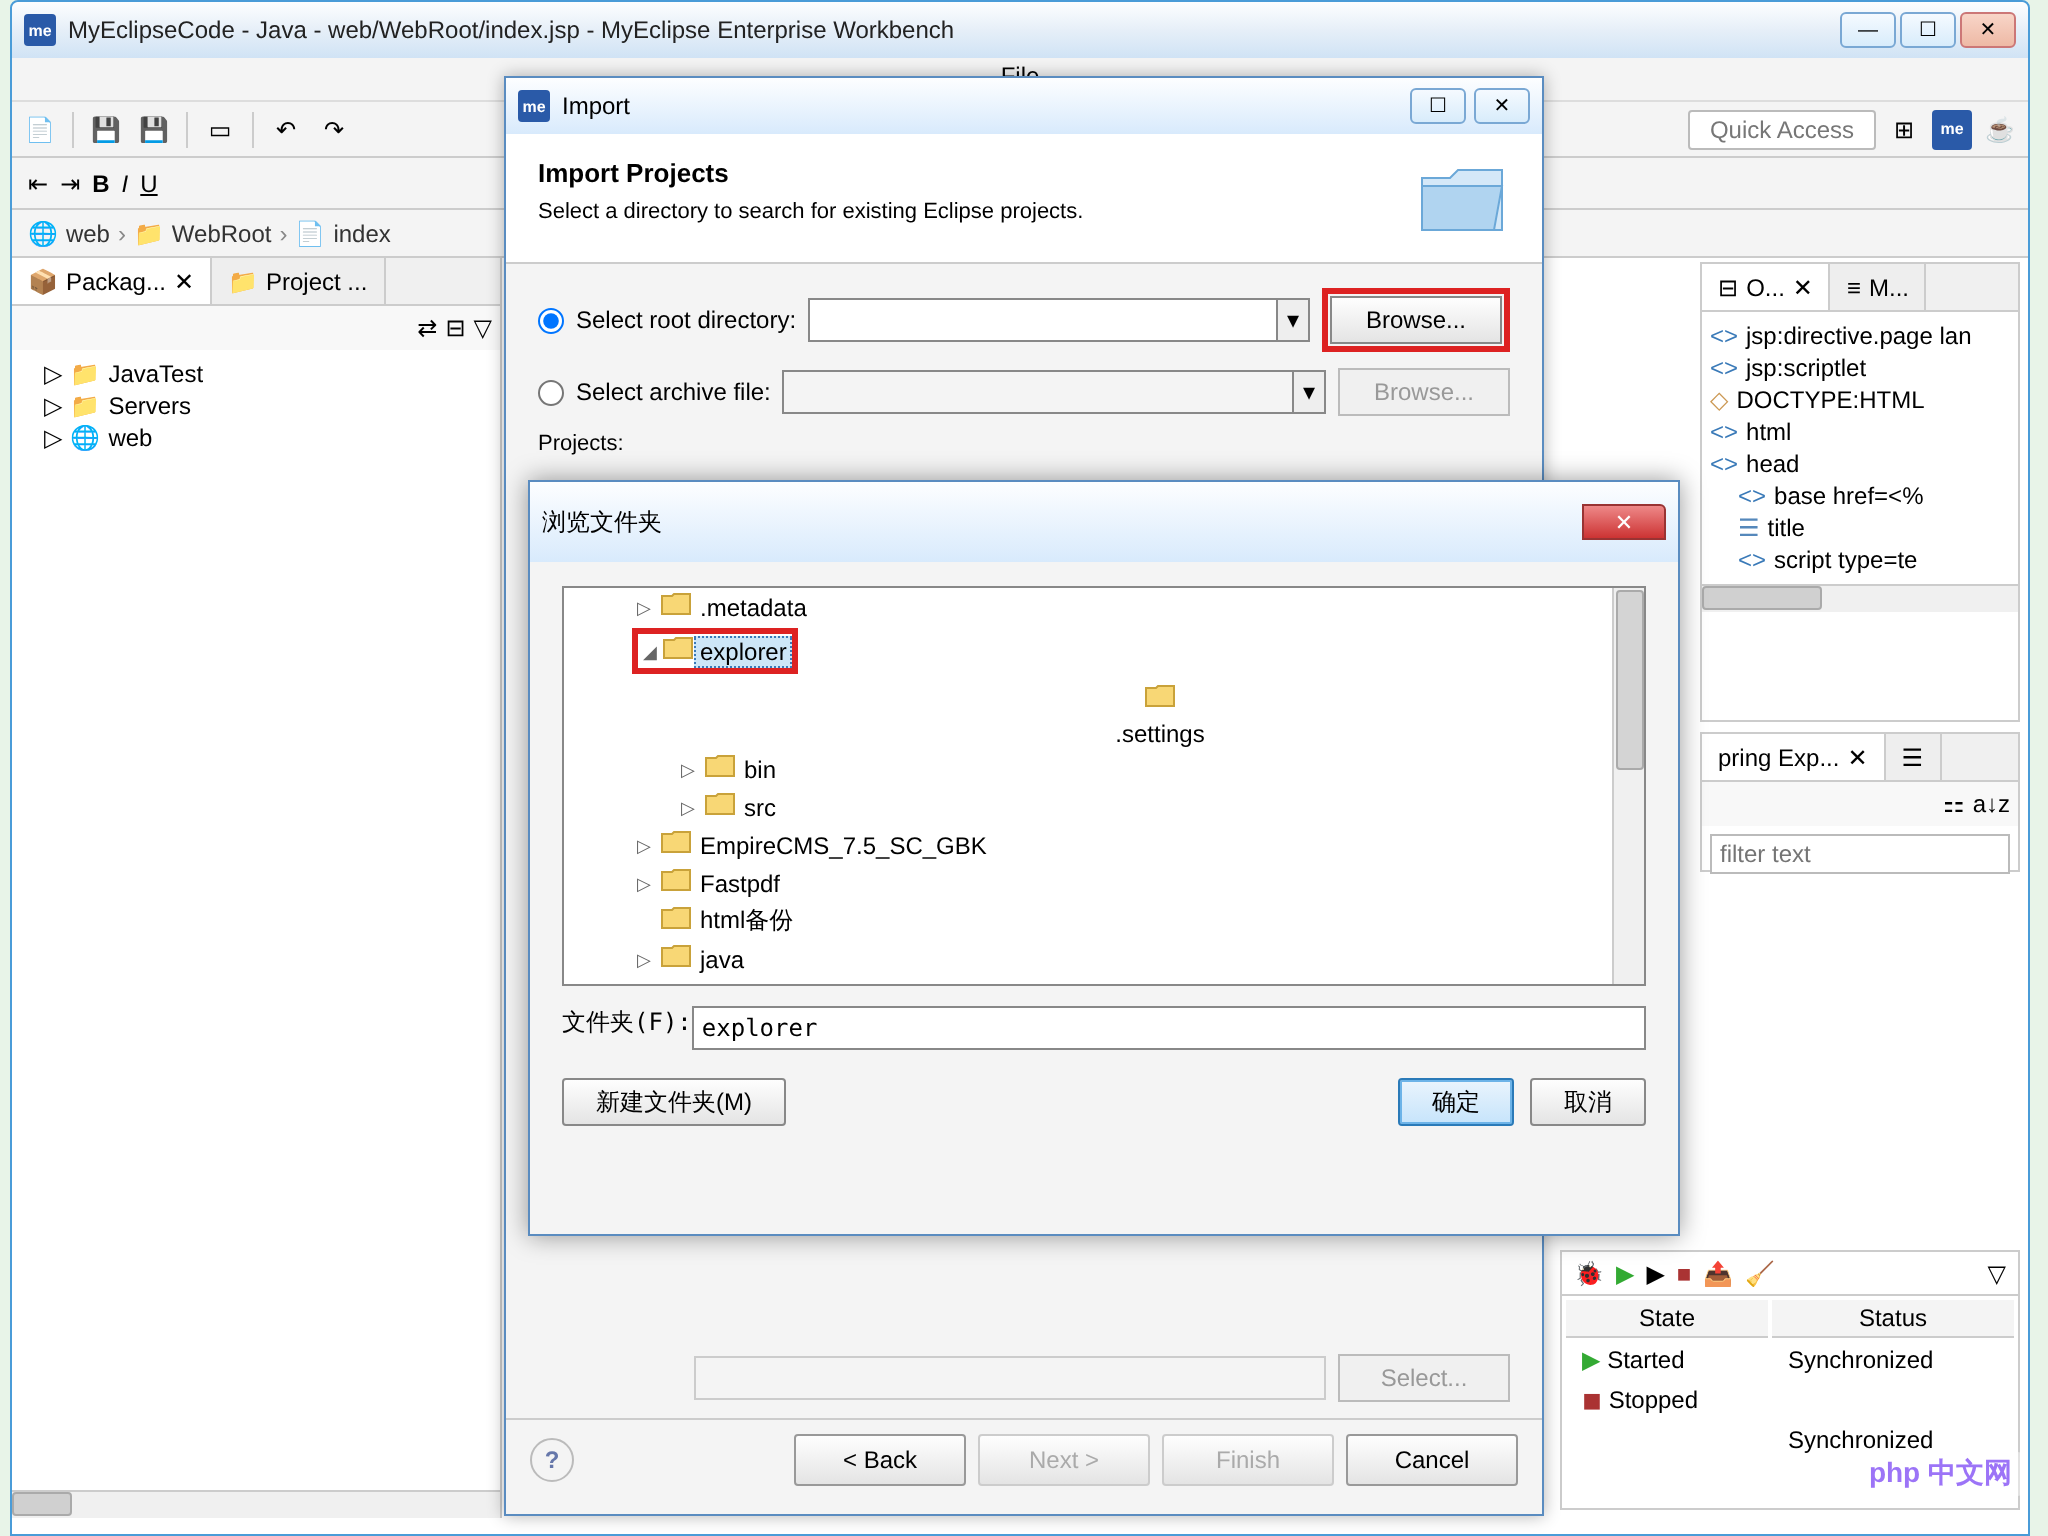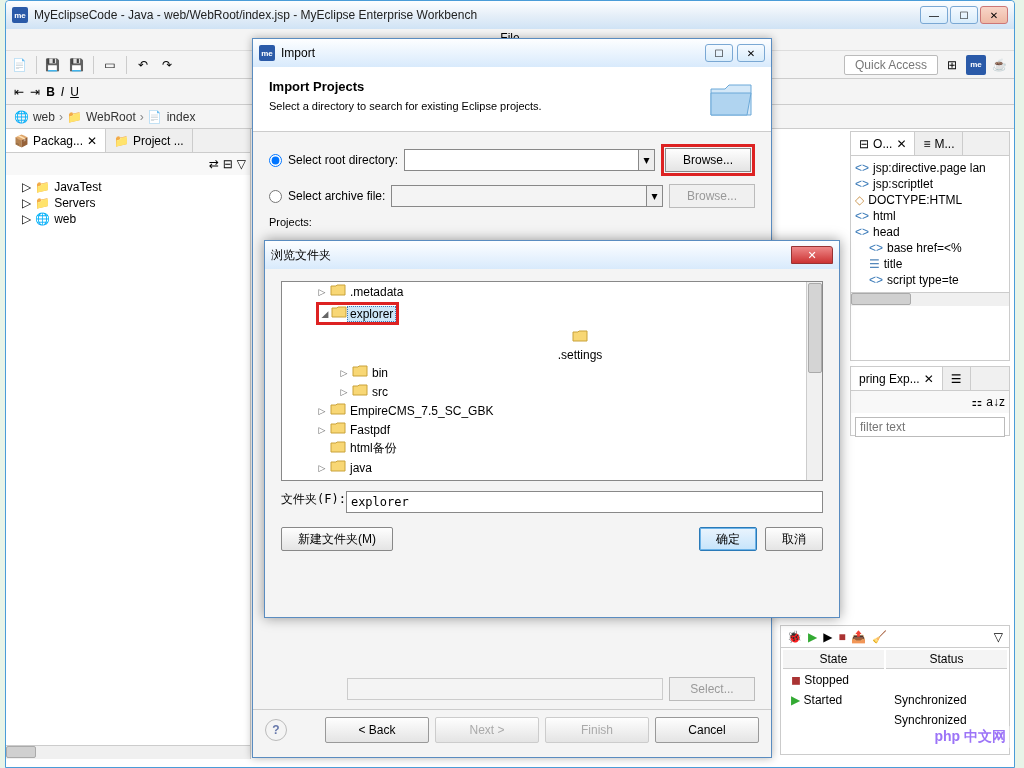--- a/index.html
+++ b/index.html
@@ -48,27 +48,27 @@
 .import-body { padding: 12px 16px; }
 .radio-row { display: flex; align-items: center; gap: 6px; margin-bottom: 8px; }
 .radio-row .combo { flex: 1; height: 22px; border: 1px solid #888; background: #fff; display: flex; align-items: center; }
 .radio-row .combo-btn { width: 16px; height: 20px; background: #eee; border-left: 1px solid #888; display: flex; align-items: center; justify-content: center; }
 .browse-btn { width: 86px; height: 24px; border: 1px solid #888; background: linear-gradient(#fefefe,#e4e4e4); }
 .browse-highlight { border: 3px solid #d22; padding: 1px; }
 .browse-btn.disabled { background: #f0f0f0; color: #999; border-color: #bbb; }
 .section-label { font-size: 11px; margin: 6px 0 2px; }
 
 .wizard-btns { position: absolute; bottom: 8px; left: 0; right: 0; height: 40px; border-top: 1px solid #ccc; display: flex; align-items: center; padding: 0 12px; gap: 6px; background: #f4f4f4; }
-.wizard-btn { width: 104px; height: 26px; border: 1px solid #999; background: linear-gradient(#fefefe,#e4e4e4); border-radius: 2px; }
+.wizard-btn { width: 86px; height: 26px; border: 1px solid #999; background: linear-gradient(#fefefe,#e4e4e4); border-radius: 2px; }
 .wizard-btn.disabled { color: #aaa; border-color: #ccc; }
 .help-icon { width: 22px; height: 22px; border: 1px solid #bbb; border-radius: 11px; display: flex; align-items: center; justify-content: center; color: #67a; font-weight: bold; }
 
 
 .browse-dlg { position: absolute; top: 240px; left: 264px; width: 576px; height: 378px; background: #f4f4f4; border: 1px solid #5a8cc0; box-shadow: 0 0 12px rgba(0,0,0,0.4); }
-.browse-title { height: 28px; background: linear-gradient(#fdfeff,#d8eafc); display: flex; align-items: center; padding: 0 6px; }
+.browse-title { height: 40px; background: linear-gradient(#fdfeff,#d8eafc); display: flex; align-items: center; padding: 0 6px; }
 .close-red { width: 42px; height: 18px; background: linear-gradient(#e88,#c33); border: 1px solid #933; border-radius: 0 3px 0 0; margin-left: auto; color: #fff; display: flex; align-items: center; justify-content: center; font-size: 11px; }
 .browse-body { padding: 12px 16px; }
 .browse-prompt { font-family: SimSun, monospace; font-size: 12px; margin-bottom: 12px; }
 .folder-tree { border: 1px solid #888; background: #fff; height: 200px; overflow: auto; position: relative; }
 .ft-row { display: flex; align-items: center; gap: 2px; padding: 1px 0; }
 .ft-expand { width: 12px; text-align: center; color: #666; font-size: 9px; }
 .ft-label { padding: 0 2px; }
 .ft-selected { background: #cde6f7; border: 1px dotted #3a7ab8; }
 .explorer-highlight { border: 3px solid #d22; display: inline-flex; align-items: center; }
 .ft-scroll { position: absolute; right: 0; top: 0; width: 16px; height: 100%; background: #f0f0f0; border-left: 1px solid #ccc; }
@@ -248,26 +248,26 @@
       <span>🧹</span>
       <span style="margin-left:auto">▽</span>
     </div>
     <table class="bottom-tbl" style="width:100%">
       <tbody>
           <tr>
             <th>State</th>
             <th>Status</th>
           </tr>
       <tr>
+            <td><span style="color:#3a3">▶</span> <span>Started</span></td>
+            <td>Synchronized</td>
+          </tr>
+      <tr>
             <td><span style="color:#a33">◼</span> <span>Stopped</span></td>
             <td></td>
-          </tr>
-      <tr>
-            <td><span style="color:#3a3">▶</span> <span>Started</span></td>
-            <td>Synchronized</td>
           </tr>
       <tr>
             <td></td>
             <td>Synchronized</td>
           </tr>
     </tbody>
       </table>
   </div>
 </div>
 

